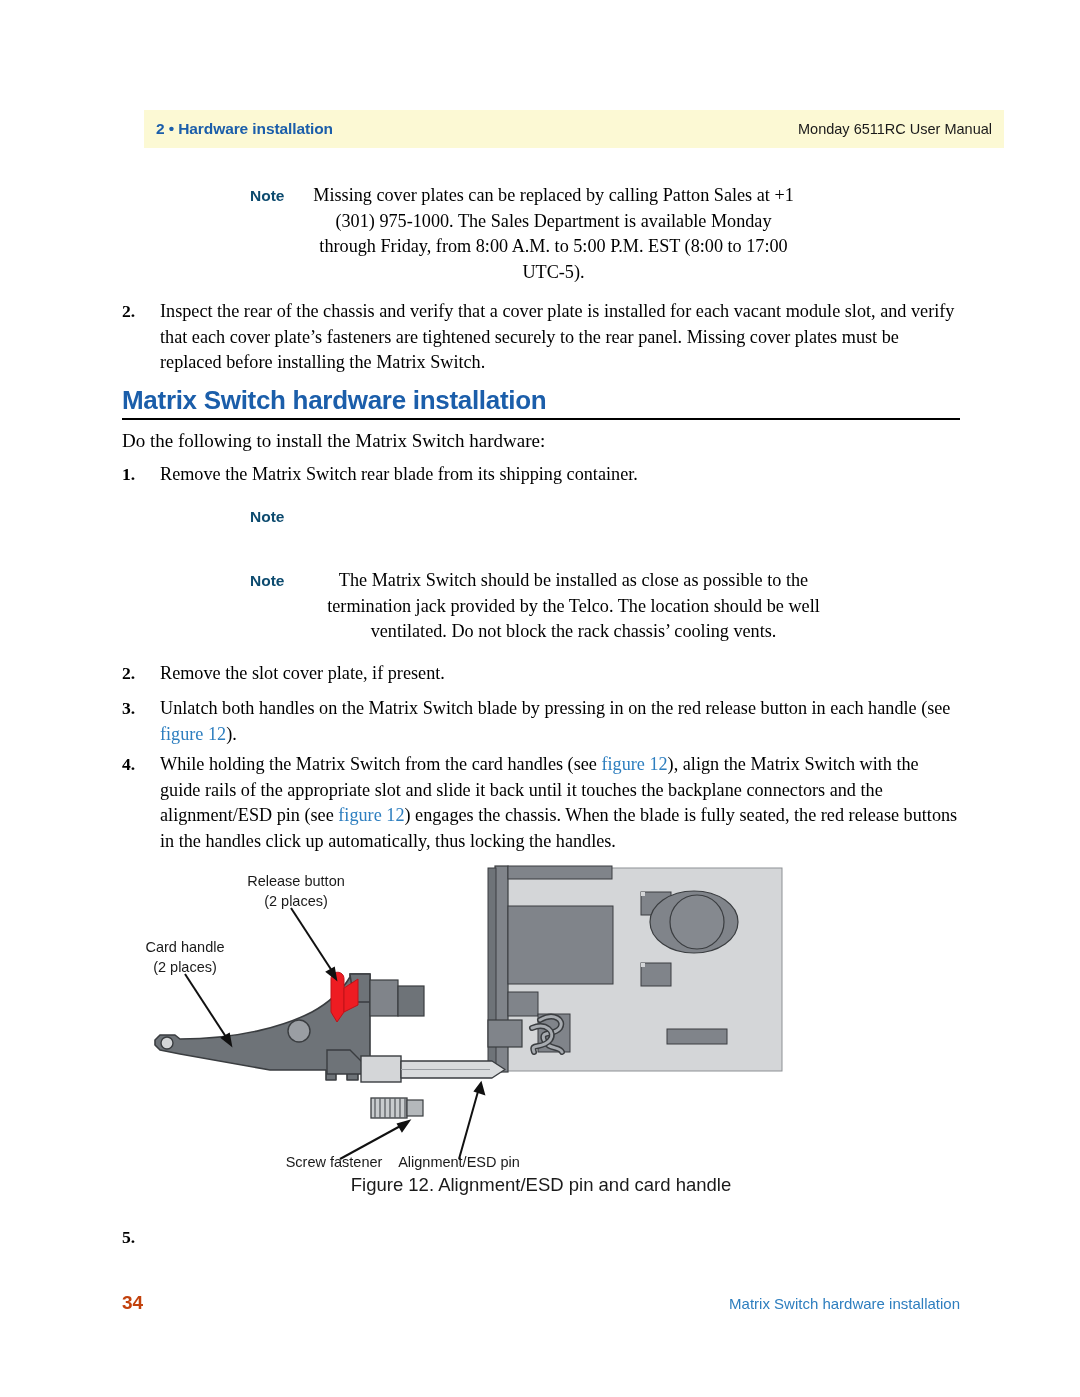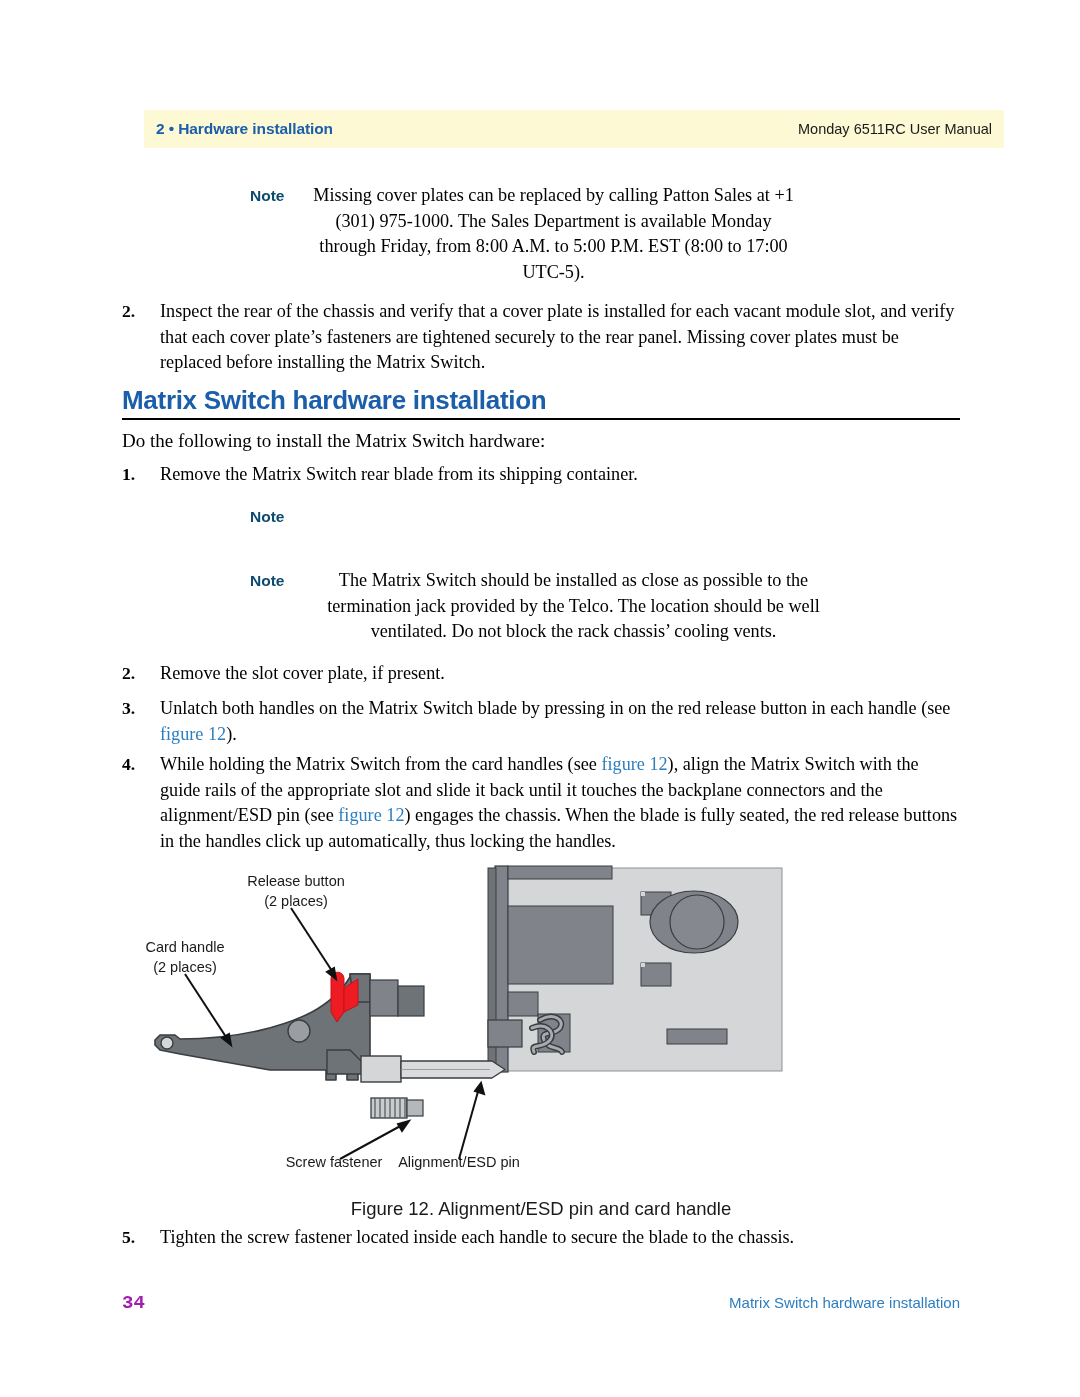--- a/index.html
+++ b/index.html
@@ -126,43 +126,43 @@
   }
   .fig-canvas {
     position: absolute;
     left: 0; top: 0;
     width: 838px;
     height: 320px;
   }
   .fig-caption {
     position: absolute;
     left: 0;
-    top: 336px;
+    top: 312px;
     width: 838px;
     text-align: center;
     font-family: "Liberation Sans", "DejaVu Sans", sans-serif;
     font-size: 18.5px;
     color: #1a1a1a;
   }
 
   
   .footer {
     position: absolute;
     left: 122px;
     top: 1292px;
     width: 838px;
     display: flex;
     align-items: baseline;
     justify-content: space-between;
   }
   .footer-page {
-    font-family: Liberation Mono, monospace;
+    font-family: Liberation Sans, sans-serif;
     font-weight: bold;
     font-size: 19px;
-    color: #a21caf;
+    color: #c2410c;
   }
   .footer-title {
     font-family: "Liberation Sans", "DejaVu Sans", sans-serif;
     font-size: 15px;
     color: #2d7ebf;
   }
 
   .fig-label {
     font-family: "Liberation Sans", "DejaVu Sans", sans-serif;
     font-size: 14.5px;
@@ -349,19 +349,18 @@
     <text class="fig-label" x="212" y="305" text-anchor="middle">Screw fastener</text>
 
     <text class="fig-label" x="337" y="305" text-anchor="middle">Alignment/ESD pin</text>
   </svg>
 
   <div class="fig-caption">Figure 12. Alignment/ESD pin and card handle</div>
 </div>
 
 <div class="blk li" style="left:122px; top:1225px; width:838px;">
   <span class="li-num">5.</span>
-  <span class="li-body">Tighten the screw fastener located inside each handle to secure the blade to the chassis.</span>
 </div>
 
 <div class="footer">
   <span class="footer-page">34</span>
   <span class="footer-title">Matrix Switch hardware installation</span>
 </div>
 
 </body></html>

